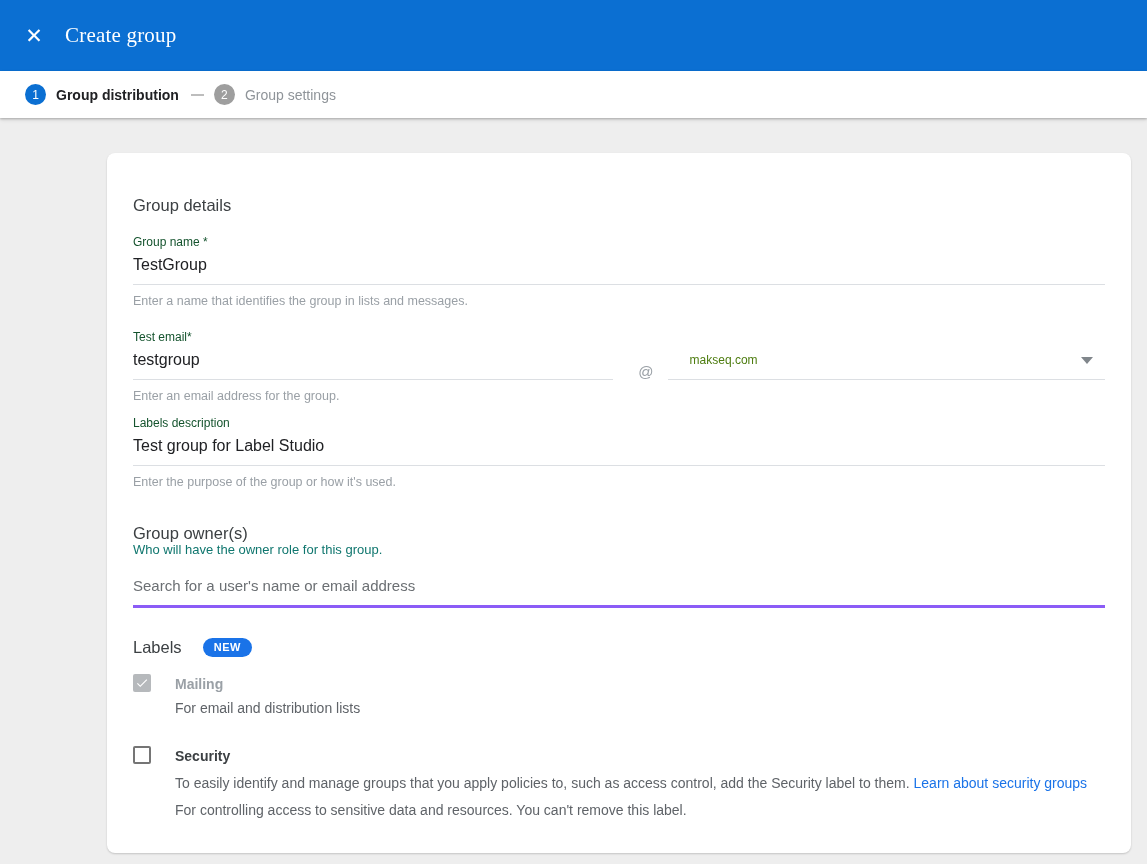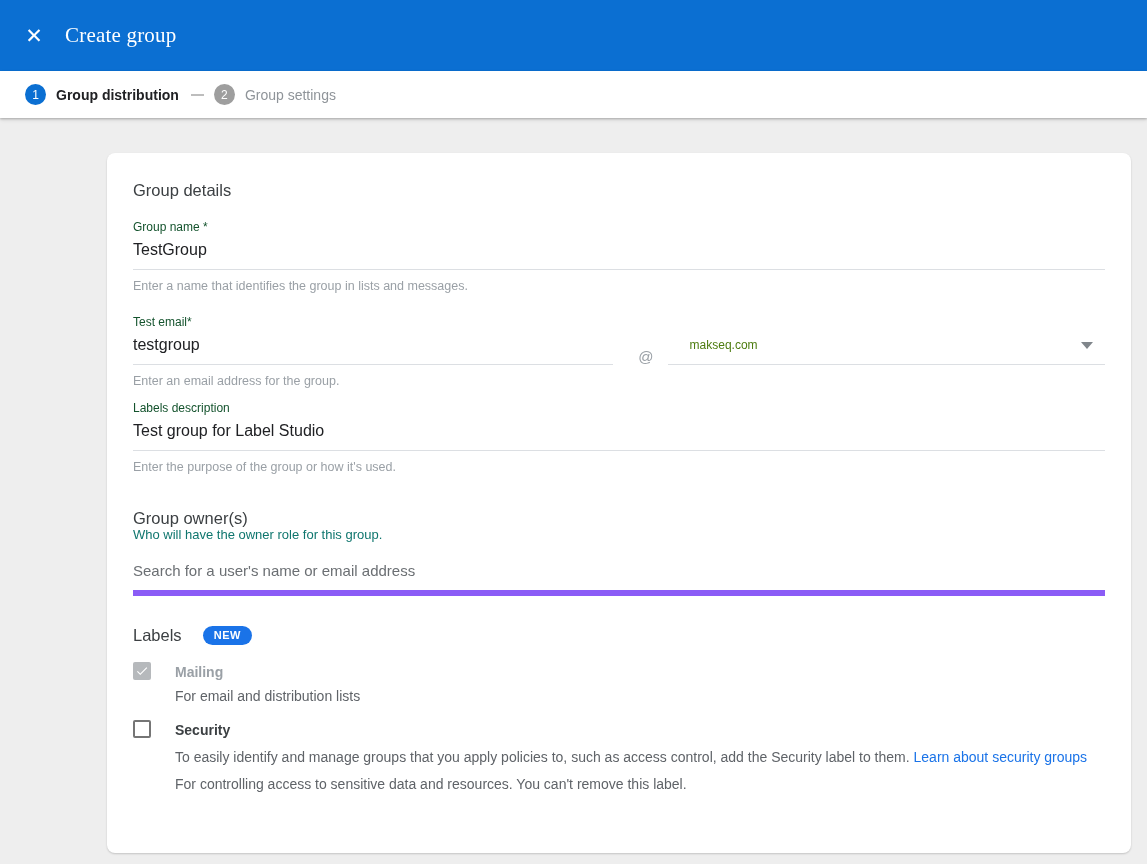--- a/index.html
+++ b/index.html
@@ -68,21 +68,21 @@
 
   
   .page-body { padding-top: 35px; }
   .card {
     width: 1024px;
     height: 700px;
     margin-left: 107px;
     background: #ffffff;
     border-radius: 8px;
     box-shadow: 0 1px 2px rgba(0,0,0,0.18);
-    padding: 27px 26px 0 26px;
+    padding: 42px 26px 0 26px;
   }
 
   .section-title { font-size: 16.5px; line-height: 20px; color: #3c4043; font-weight: 400; }
   .field-label { font-size: 12px; line-height: 14px; color: #14532d; margin-top: 20px; }
   .field-input-wrap { margin-top: 6px; }
   input.text-input {
     display: block;
     width: 100%;
     border: none;
     outline: none;
@@ -130,38 +130,38 @@
     width: 100%;
     border: none;
     outline: none;
     background: transparent;
     font-family: "Liberation Sans", sans-serif;
     font-size: 15px;
     line-height: 20px;
     color: #202124;
     margin-top: 19px;
     padding: 0 0 9px 0;
-    border-bottom: 6px solid #8b5cf6;
+    border-bottom: 3px solid #8b5cf6;
   }
   input::placeholder { color: #6b6f73; opacity: 1; }
 
   
   .labels-head { display: flex; align-items: center; margin-top: 29px; }
   .new-badge {
     background: #1a73e8;
     color: #ffffff;
     font-size: 11px;
     font-weight: 700;
     letter-spacing: 0.6px;
     border-radius: 9.5px;
     padding: 3px 11px 4px 11px;
     margin-left: 21px;
   }
   .label-option { margin-top: 17px; }
-  .label-option.security { margin-top: 16px; }
+  .label-option.security { margin-top: 30px; }
   .option-head { display: flex; align-items: flex-end; }
   .checkbox {
     width: 18px; height: 18px;
     border-radius: 2px;
     flex-shrink: 0;
     cursor: pointer;
     display: flex; align-items: center; justify-content: center;
   }
   .checkbox.checked-disabled { background: #b6b9bc; }
   .checkbox.unchecked { background: #ffffff; border: 2px solid #757575; }

